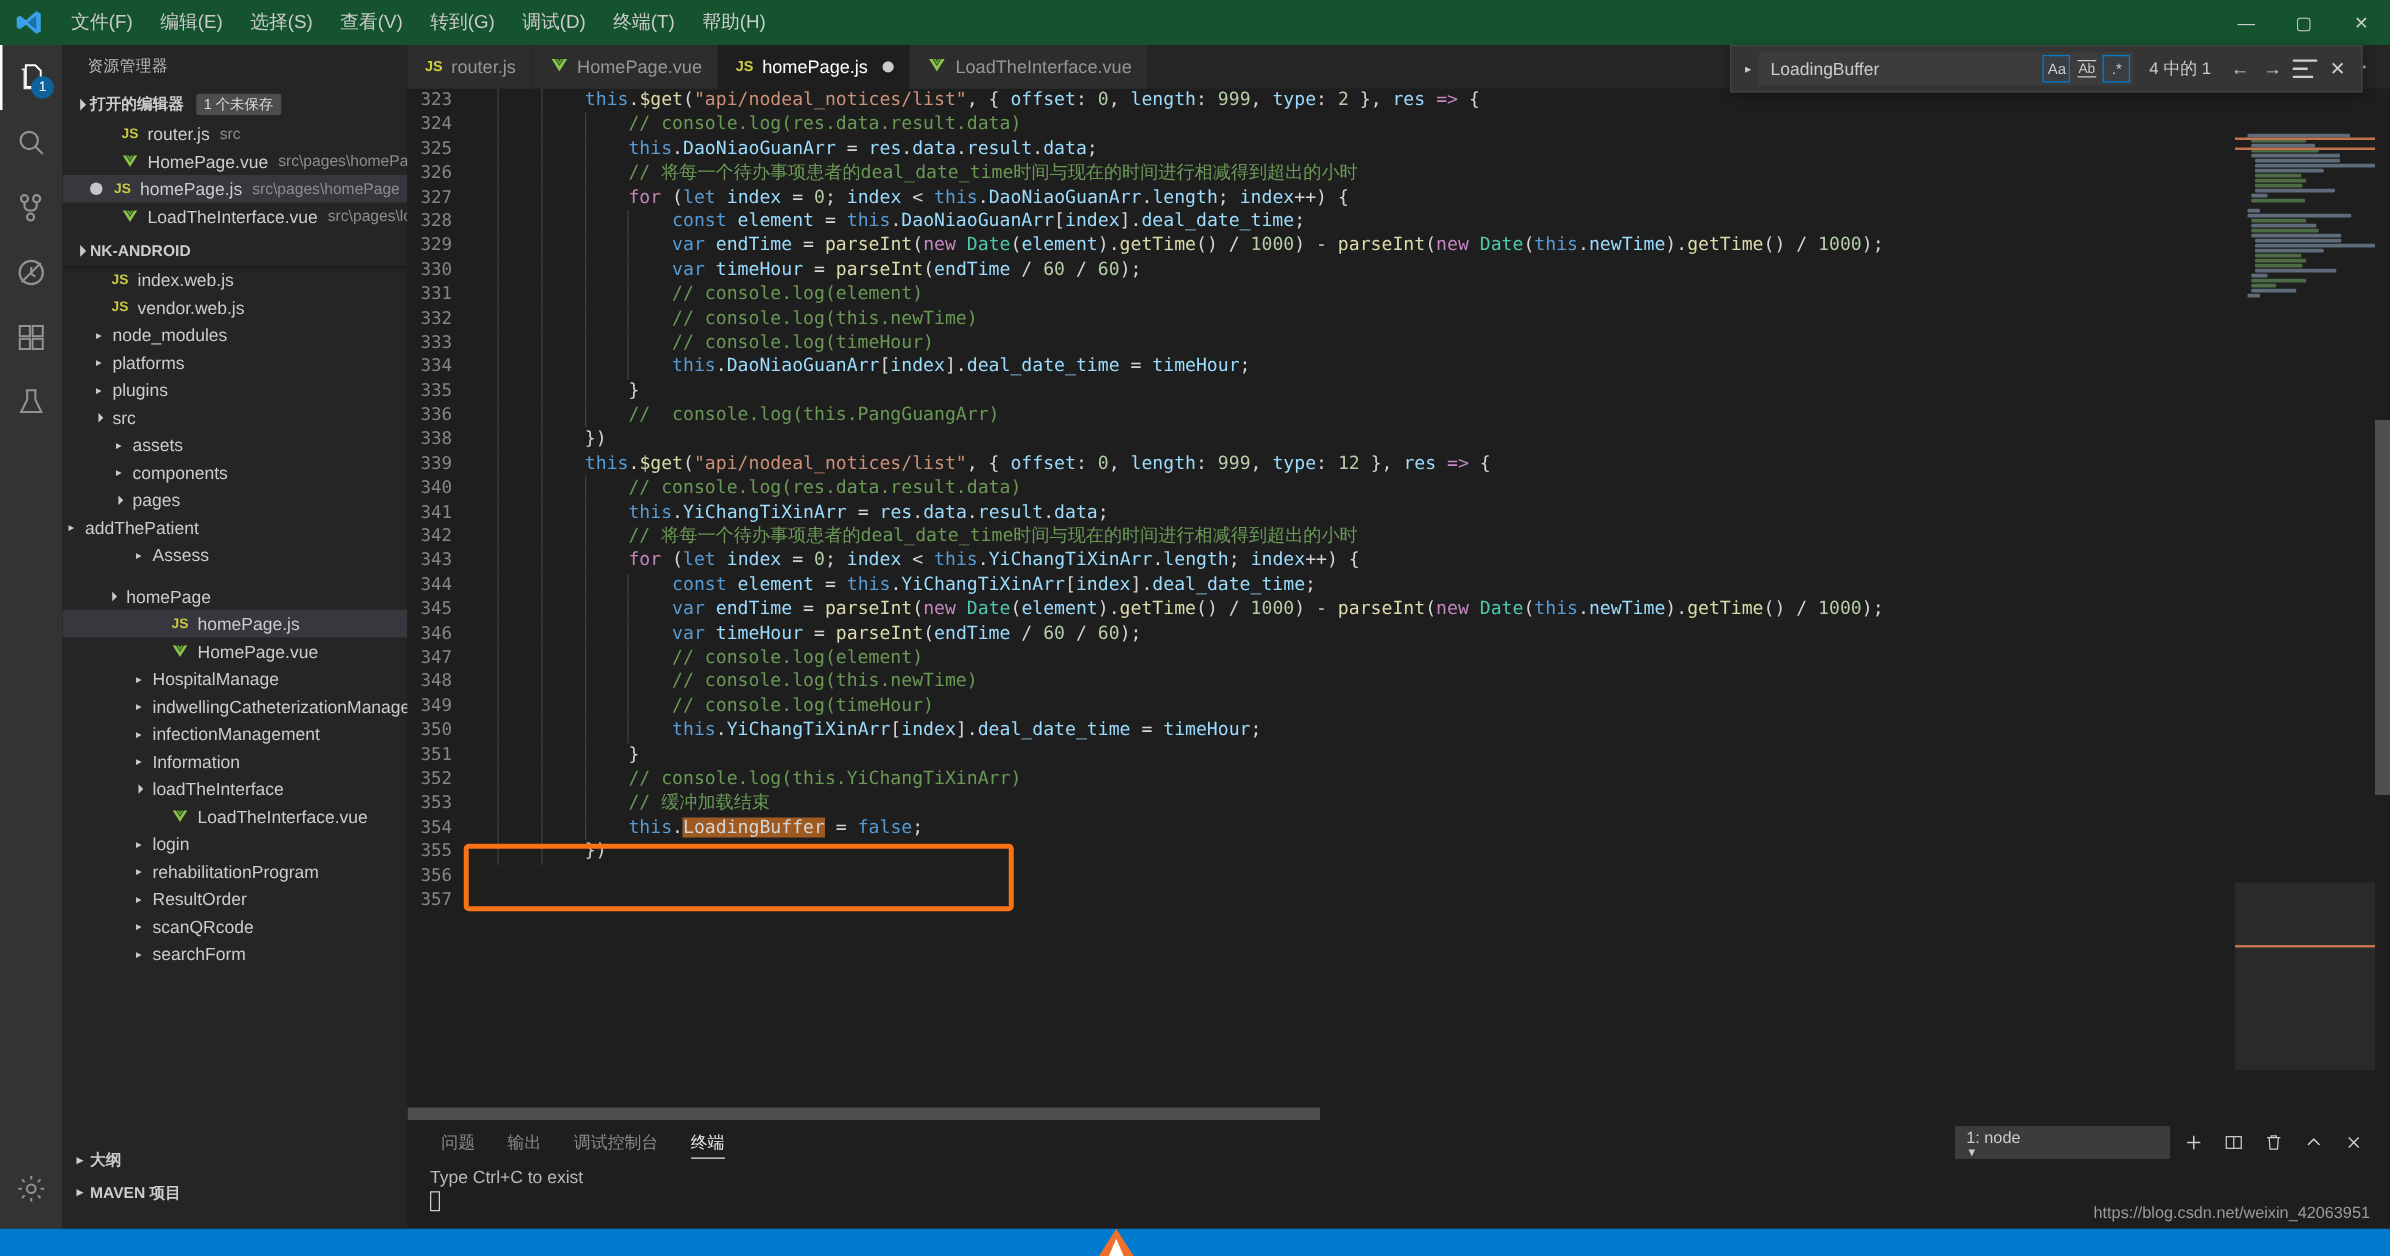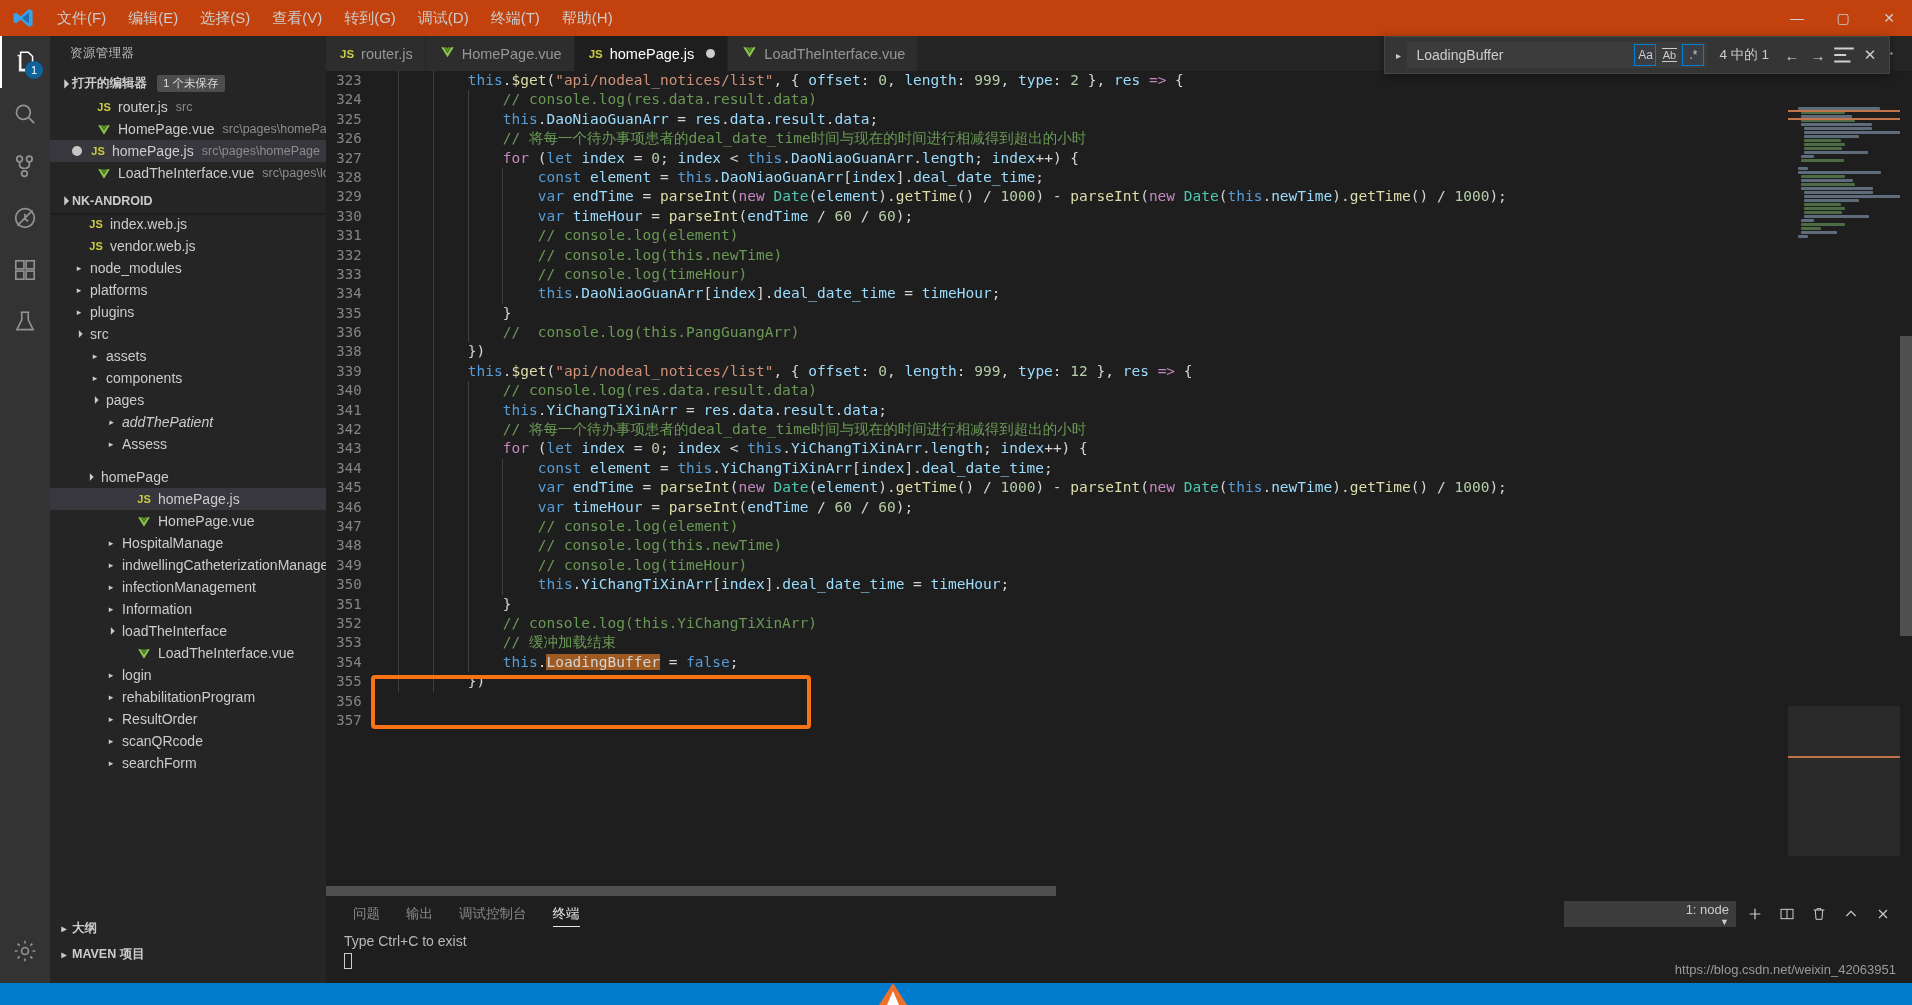--- a/index.html
+++ b/index.html
@@ -8,21 +8,21 @@
     background: #1e1e1e;
     font-family: "Liberation Sans", sans-serif;
     overflow: hidden;
     -webkit-font-smoothing: antialiased;
   }
   .app { position: relative; width: 1912px; height: 1005px; }
 
   
   .titlebar {
     position: absolute; left: 0; top: 0; width: 1912px; height: 36px;
-    background: #c2410c; display: flex; align-items: center;
+    background: #14532d; display: flex; align-items: center;
     color: #cccccc; font-size: 15px;
   }
   .vslogo { width: 46px; height: 36px; display: flex; align-items: center; justify-content: center; }
   .vslogo svg { width: 22px; height: 22px; }
   .menubar { display: flex; align-items: center; height: 36px; }
   .menuitem { padding: 0 11px; height: 36px; line-height: 36px; font-size: 15px; color: #cccccc; white-space: nowrap; cursor: default; }
   .wintitle {
     position: absolute; left: 0; right: 0; text-align: center;
     font-size: 15px; color: #cfcfcf; pointer-events: none;
   }
@@ -170,21 +170,21 @@
   .panel { position: absolute; left: 326px; top: 896px; width: 1586px; height: 87px; background: #1e1e1e; }
   .panel-tabs { display: flex; align-items: center; height: 35px; padding-left: 14px; gap: 0px; }
   .ptab {
     font-size: 13.5px; color: #8a8a8a; padding: 0 13px; height: 35px; line-height: 35px;
     position: relative; white-space: nowrap;
   }
   .ptab.active { color: #e7e7e7; }
   .ptab.active::after { content: ""; position: absolute; left: 13px; right: 13px; bottom: 4px; height: 1px; background: #e7e7e7; }
   .panel-actions { margin-left: auto; display: flex; align-items: center; gap: 6px; padding-right: 16px; }
   .term-select {
-    display: flex; align-items: flex-end; justify-content: space-between;
+    display: flex; align-items: flex-start; justify-content: space-between;
     width: 172px; height: 26px; background: #3c3c3c; border: 1px solid #3c3c3c;
     color: #cccccc; font-size: 13px; padding: 0 6px 0 8px; flex-direction: column;
   }
   .pbtn { width: 26px; height: 26px; display: flex; align-items: center; justify-content: center; color: #cccccc; }
   .pbtn svg { width: 16px; height: 16px; }
   .term-body {
     padding-left: 18px; font-family: Liberation Sans, sans-serif;
     font-size: 14px; color: #b9b9b9; line-height: 20px;
   }
   .term-cursor { display: inline-block; width: 8px; height: 16px; border: 1px solid #cccccc; vertical-align: -3px; }
@@ -358,21 +358,21 @@
           <span class="fname">assets</span>
         </div>
         <div class="row" style="padding-left: 38px;">
           <span class="arrow closed"></span>
           <span class="fname">components</span>
         </div>
         <div class="row" style="padding-left: 38px;">
           <span class="arrow open"></span>
           <span class="fname">pages</span>
         </div>
-        <div class="row" style="padding-left: 54px; font-style: italic;">
+        <div class="row" style="">
           <span class="arrow closed"></span>
           <span class="fname">addThePatient</span>
         </div>
         <div class="row" style="padding-left: 54px;">
           <span class="arrow closed"></span>
           <span class="fname">Assess</span>
         </div>
         <div class="row" style="padding-left: 33px; margin-top: 11px;">
           <span class="arrow open"></span>
           <span class="fname">homePage</span>

